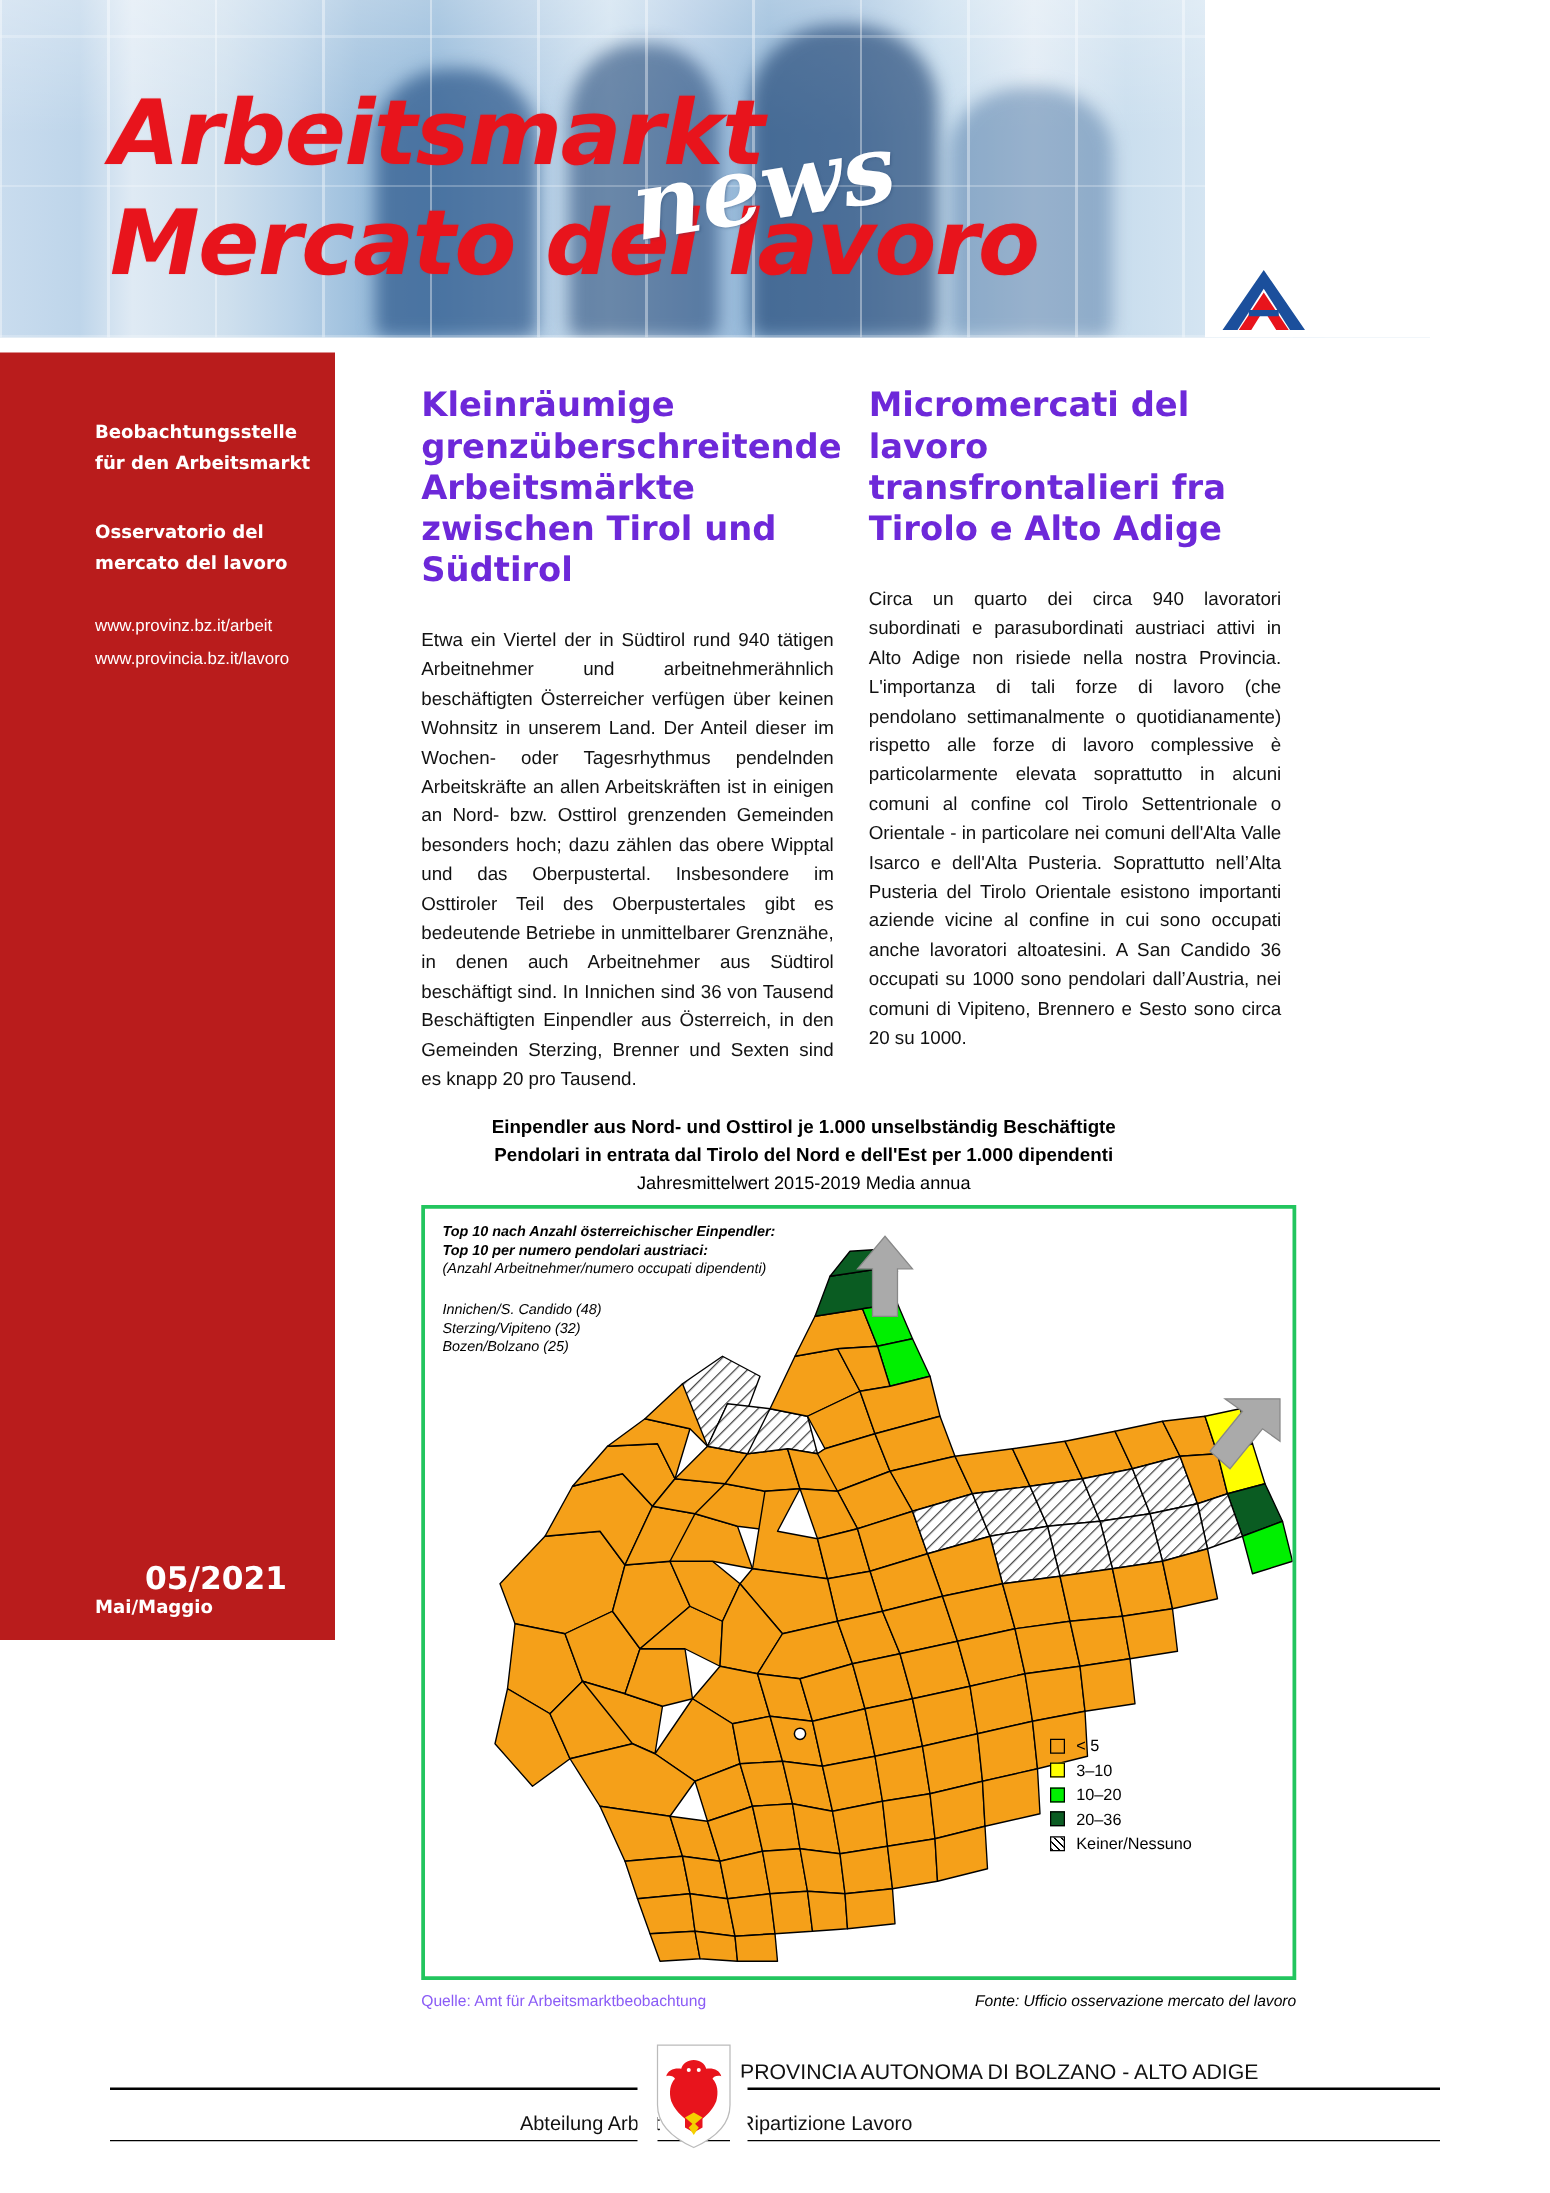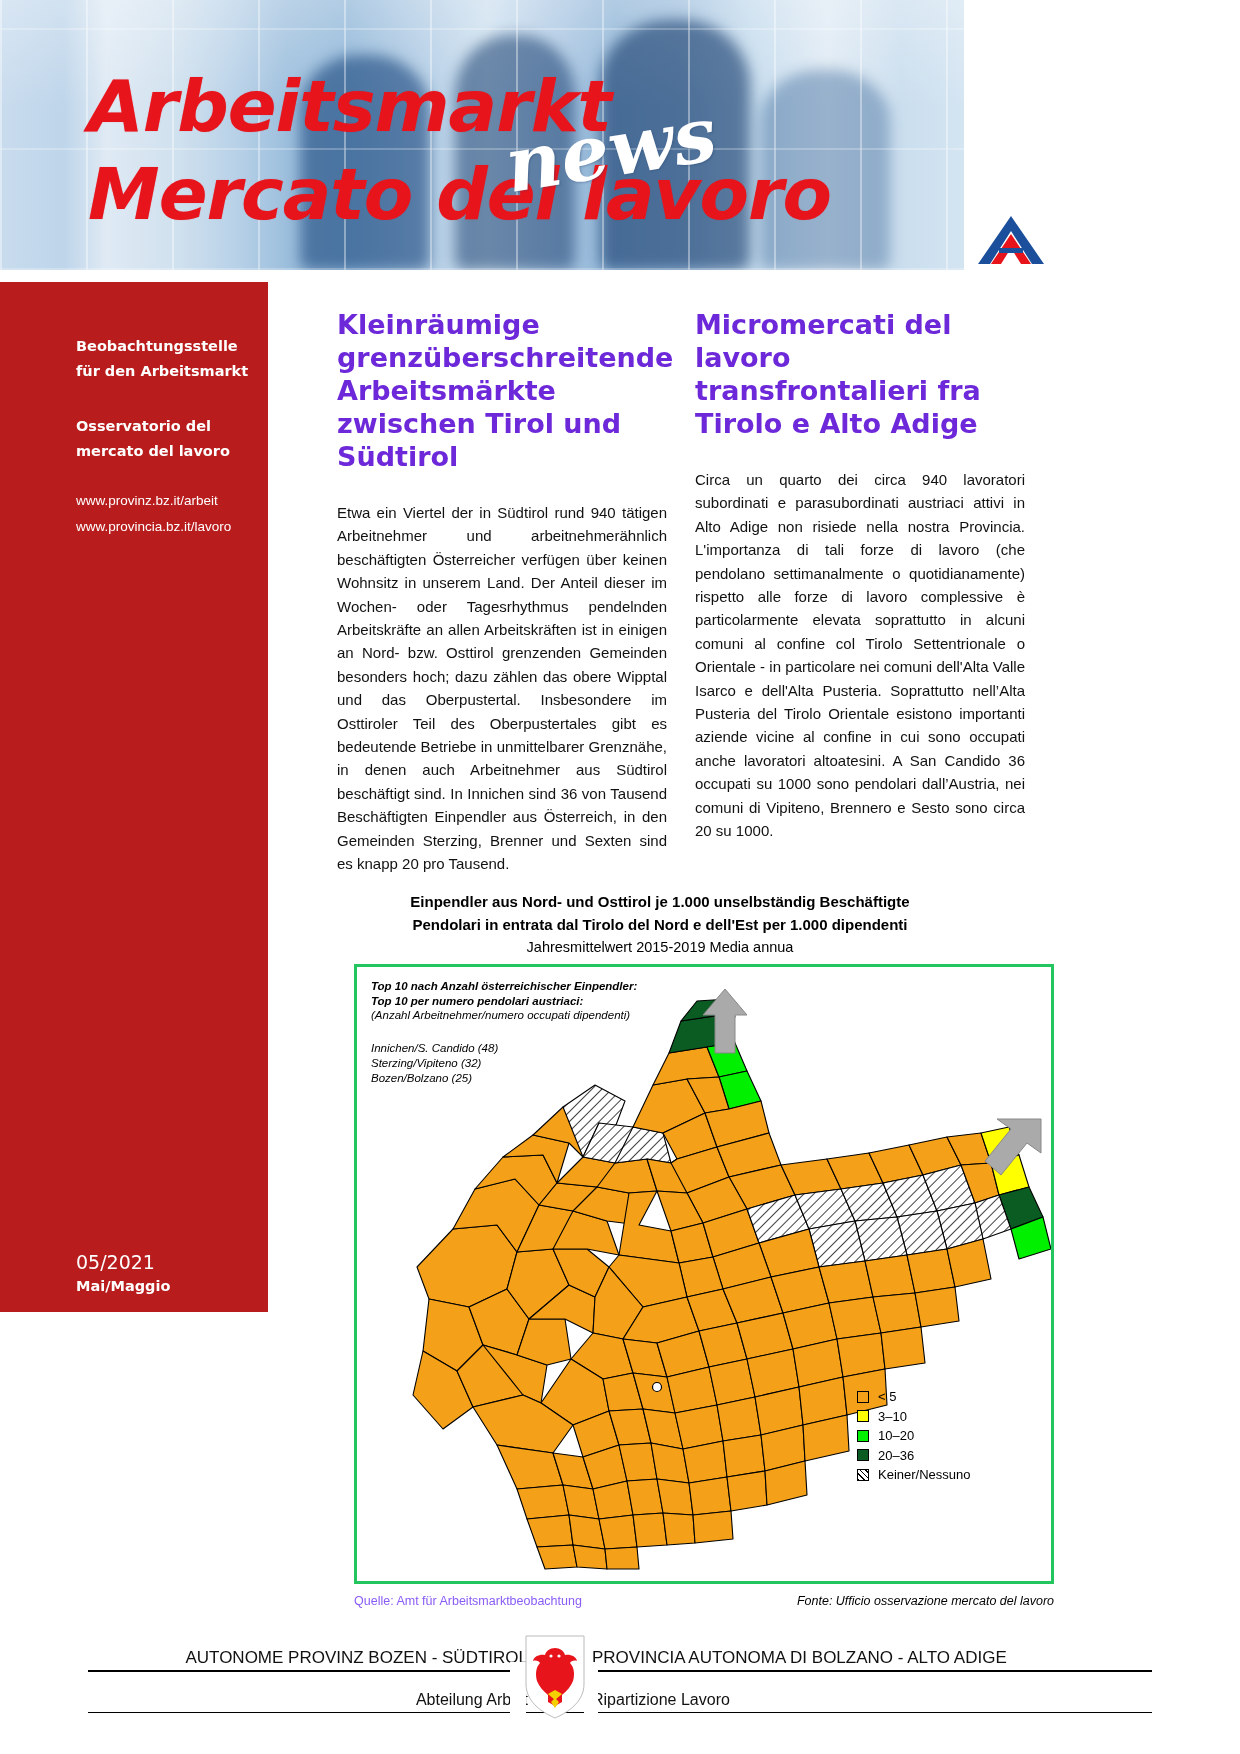--- a/index.html
+++ b/index.html
@@ -81,41 +81,41 @@
     position:absolute; left:76px; top:132px; width:190px;
     font-size:14.5px; font-weight:bold; line-height:25px;
     font-family:"DejaVu Sans", sans-serif;
   }
   .sb-links { position:absolute; left:76px; top:206px; width:200px; }
   .sb-links div { font-size:13.5px; line-height:26px; color:#ffffff; }
   .sb-date {
     position:absolute; left:76px; top:968px; width:190px;
     font-family:"DejaVu Sans", sans-serif;
   }
-  .sb-date .d1 { font-size:19px; font-weight:normal; line-height:25px; }
+  .sb-date .d1 { font-size:25px; font-weight:bold; line-height:25px;margin-left:40px; }
   .sb-date .d2 { font-size:14.5px; font-weight:bold; line-height:22px; }
 
   
   .col { position:absolute; width:330px; }
   .col-de { left:337px; top:308px; }
   .col-it { left:695px; top:308px; }
   .col h2 {
     margin:0 0 28px 0; color:#6d28d9;
     font-size:27px; line-height:33px; font-weight:bold;
     font-family:"DejaVu Sans", sans-serif;
   }
   .col p {
     margin:0; font-size:15px; line-height:23.4px;
     text-align:justify; color:#111111;
     font-family:"Liberation Sans", sans-serif;
     hyphens:none;
   }
 
   
-  .figure { position:absolute; left:354px; top:890px; width:612px; }
+  .figure { position:absolute; left:337px; top:890px; width:612px; }
   .fig-title {
     text-align:center; font-weight:bold; font-size:15px; line-height:23px;
     color:#000; font-family:"Liberation Sans", sans-serif;
   }
   .fig-sub {
     text-align:center; font-size:14.5px; line-height:22px; color:#000;
     margin-bottom:6px;
   }
   .map-box {
     position:relative; width:700px; height:620px;
@@ -423,21 +423,20 @@
 
   <div class="src">
     <span class="de">Quelle: Amt für Arbeitsmarktbeobachtung</span>
     <span class="it">Fonte: Ufficio osservazione mercato del lavoro</span>
   </div>
 </figure>
 
 <footer class="footer">
   <div class="foot-line"></div>
   <div class="foot-line2"></div>
-  <div class="foot-de1">AUTONOME PROVINZ BOZEN - SÜDTIROL</div>
   <div class="foot-de2">Abteilung Arbeit</div>
   <div class="foot-it1">PROVINCIA AUTONOMA DI BOLZANO - ALTO ADIGE</div>
   <div class="foot-it2">Ripartizione Lavoro</div>
   <div class="foot-maskL"></div>
   <div class="foot-maskR"></div>
   <svg class="foot-crest" viewBox="0 0 62 86">
     <path d="M2,2 H60 V50 C60,70 40,80 31,84 C22,80 2,70 2,50 Z" fill="#ffffff" stroke="#bbb" stroke-width="1"></path>
     <path d="M31,14 C26,14 22,17 21,21 C16,20 10,22 9,27 C12,26 15,27 16,29 C12,33 11,40 13,47
              C15,52 19,57 24,61 L24,68 L31,72 L38,68 L38,61 C43,57 47,52 49,47 C51,40 50,33 46,29
              C47,27 50,26 53,27 C52,22 46,20 41,21 C40,17 36,14 31,14 Z" fill="#e8141c"></path>

